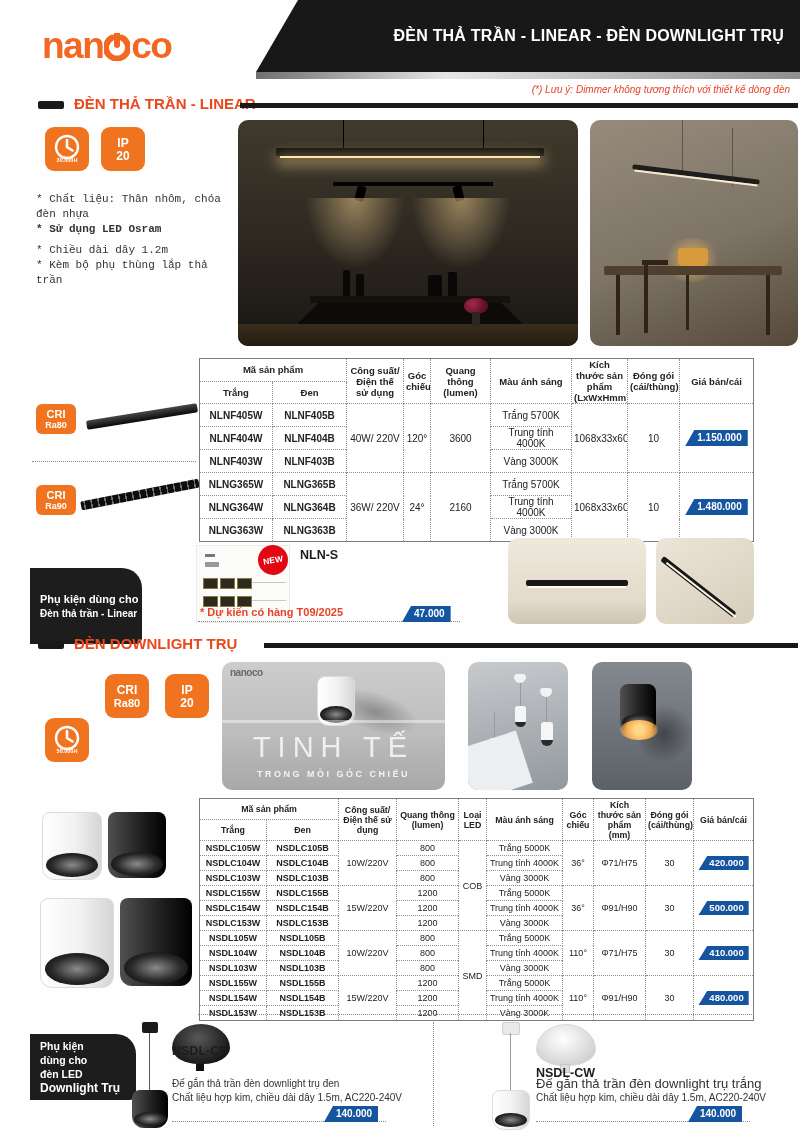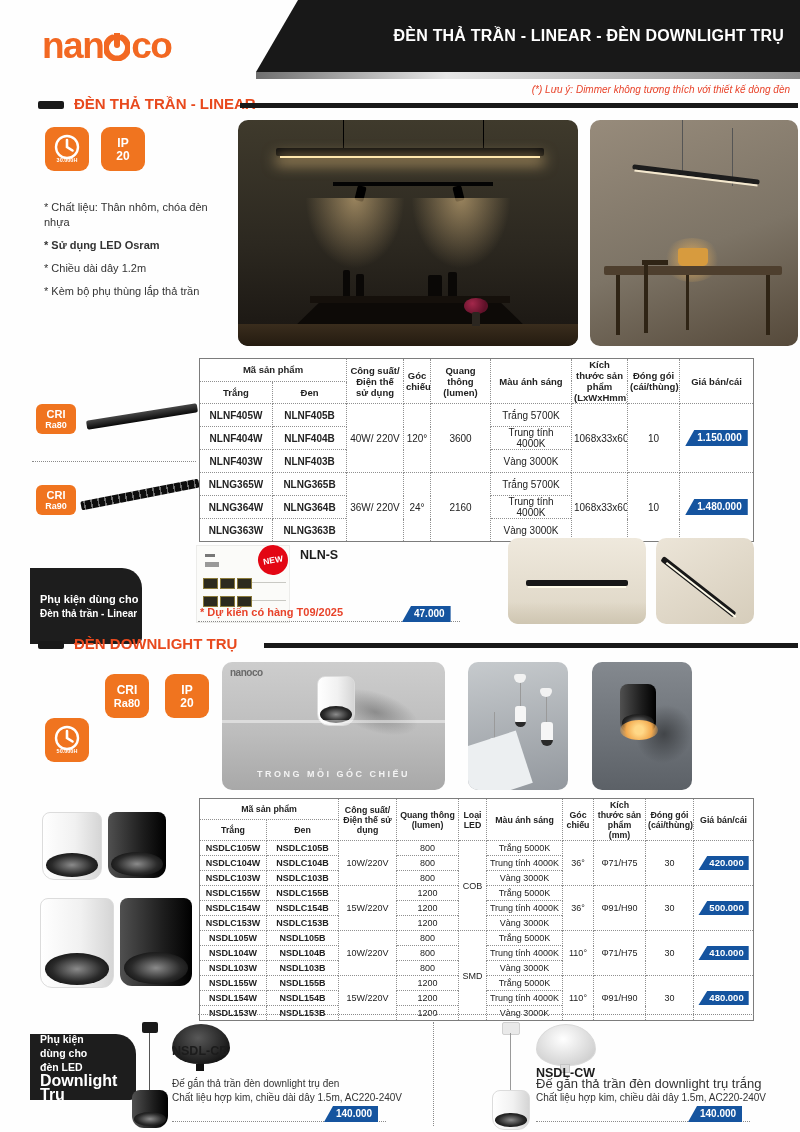--- a/index.html
+++ b/index.html
@@ -27,21 +27,21 @@
   
   .isq{width:44px;height:44px;background:#f0741f;border-radius:9px;color:#fff;
        display:flex;flex-direction:column;align-items:center;justify-content:center;
        font-weight:bold;text-align:center;}
   .isq .l1{font-size:12px;line-height:13px;}
   .isq .l2{font-size:12px;line-height:12px;}
   .clockwrap{position:relative;}
   .clockwrap svg{display:block;}
   .hours{position:absolute;left:0;right:0;bottom:8px;text-align:center;font-size:5.5px;font-weight:bold;color:#fff;}
 
-  .blt{font-size:11px;color:#333;line-height:15px;margin:8px;}
+  .blt{font-size:11px;color:#333;line-height:15px;margin:0;font-family:Liberation Mono, monospace;}
   .b{font-weight:bold;} .i{font-style:italic;}
 
   
   .ph{border-radius:10px;overflow:hidden;}
 
   
   .sc-kitchen{background:linear-gradient(#3f3a2c 0%,#2c2820 55%,#191511 100%);}
   .k-cord{width:1px;background:#000;}
   .k-bar{background:#0b0b0b;border-radius:2px;}
   .k-glow{background:#ffe7ae;box-shadow:0 3px 14px 4px rgba(255,214,140,.55);}
@@ -335,20 +335,21 @@
     <span class="l1">IP</span>
     <span class="l2">20</span>
   </div>
 
 
   <div class="ab ph sc-gray1" style="left:222px;top:662px;width:223px;height:128px;">
     <div class="ab mini-logo" style="left:8px;top:5px;">nanoco</div>
     <div class="ab dl-shadow" style="left:108px;top:30px;width:90px;height:40px;transform:rotate(18deg);"></div>
     <div class="ab cyl cylW" style="left:95px;top:14px;width:36px;height:48px;"></div>
     <div class="ab" style="left:0;top:58px;width:223px;height:3px;background:rgba(255,255,255,.45);"></div>
+    <div class="ab wm1" style="left:0;right:0;bottom:26px;text-align:center;">TINH TẾ</div>
     <div class="ab wm2" style="left:0;right:0;bottom:11px;text-align:center;">TRONG MỖI GÓC CHIẾU</div>
   </div>
   <div class="ab ph sc-gray2" style="left:468px;top:662px;width:100px;height:128px;">
     <div class="ab cord" style="left:52px;top:18px;height:26px;"></div>
     <div class="ab pend-cyl" style="left:46px;top:12px;width:12px;height:9px;background:#f2f2f2;"></div>
     <div class="ab pend-cyl" style="left:47px;top:44px;width:11px;height:16px;background:#f6f6f6;border-bottom:5px solid #2a2a2a;"></div>
     <div class="ab cord" style="left:78px;top:32px;height:30px;"></div>
     <div class="ab pend-cyl" style="left:72px;top:26px;width:12px;height:9px;background:#f2f2f2;"></div>
     <div class="ab pend-cyl" style="left:73px;top:60px;width:12px;height:18px;background:#f6f6f6;border-bottom:6px solid #2a2a2a;"></div>
     <div class="ab cord" style="left:26px;top:50px;height:28px;"></div>
@@ -494,21 +495,21 @@
     </tbody>
   </table>
 
   <div class="ab dotline" style="left:198px;top:1014px;width:556px;"></div>
   <div class="ab vdot" style="left:433px;top:1022px;height:104px;"></div>
 
   <div class="ab blabel" style="left:30px;top:1034px;width:106px;height:66px;">
     <span style="font-size:10.5px;line-height:14px;">Phụ kiện</span>
     <span style="font-size:10.5px;line-height:14px;">dùng cho</span>
     <span style="font-size:10.5px;line-height:14px;">đèn LED</span>
-    <span style="font-size:16px;line-height:14px;">Downlight Trụ</span>
+    <span style="font-size:12px;line-height:14px;">Downlight Trụ</span>
   </div>
 
   <div class="ab" style="left:128px;top:1022px;width:44px;height:106px;">
     <div class="ab" style="left:14px;top:0;width:16px;height:11px;background:#1a1a1a;border-radius:2px;"></div>
     <div class="ab cordD" style="left:21px;top:11px;height:60px;"></div>
     <div class="ab cyl cylB" style="left:4px;top:68px;width:36px;height:38px;"></div>
   </div>
   <div class="ab canopyB" style="left:172px;top:1024px;width:58px;height:40px;"></div>
   <div class="ab" style="left:196px;top:1064px;width:8px;height:7px;background:#111;"></div>
   <div class="ab acc-code" style="left:172px;top:1044px;">NSDL-CB</div>

